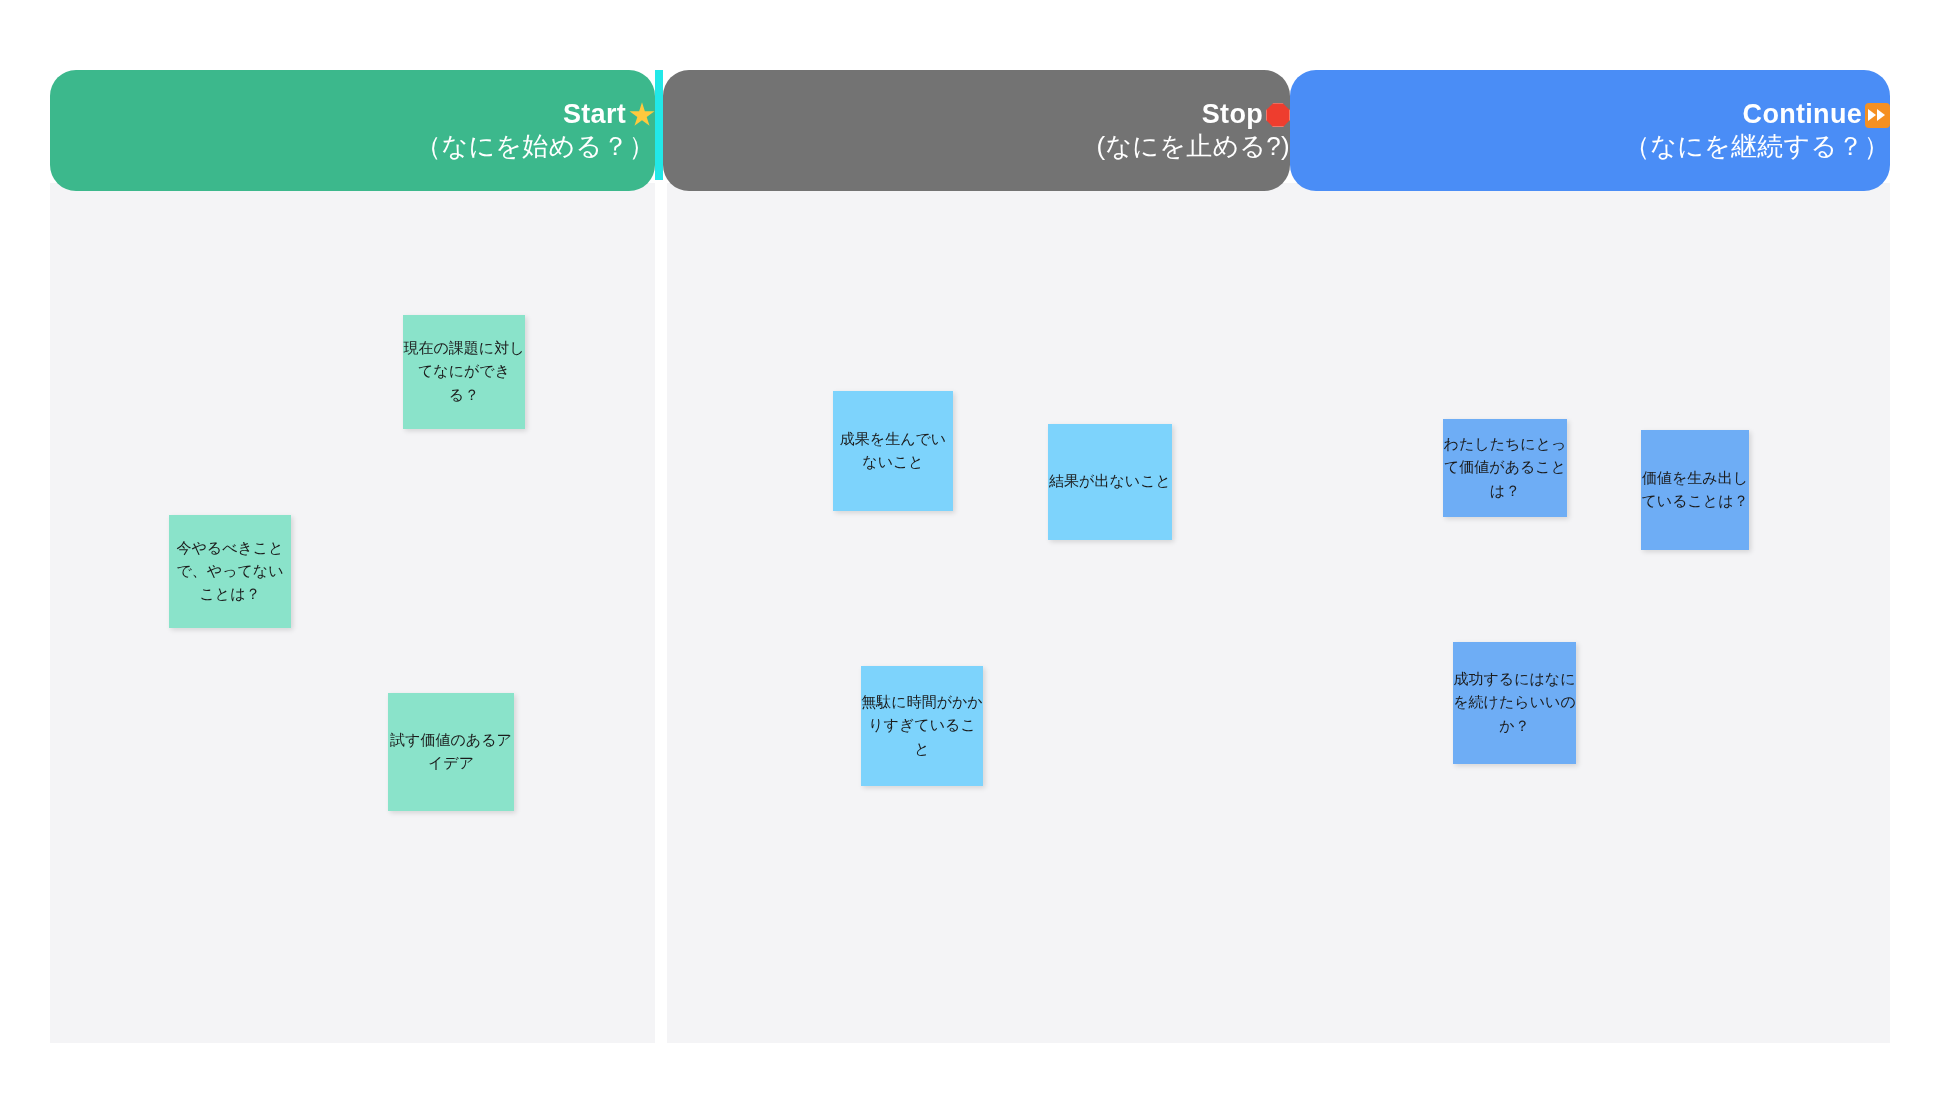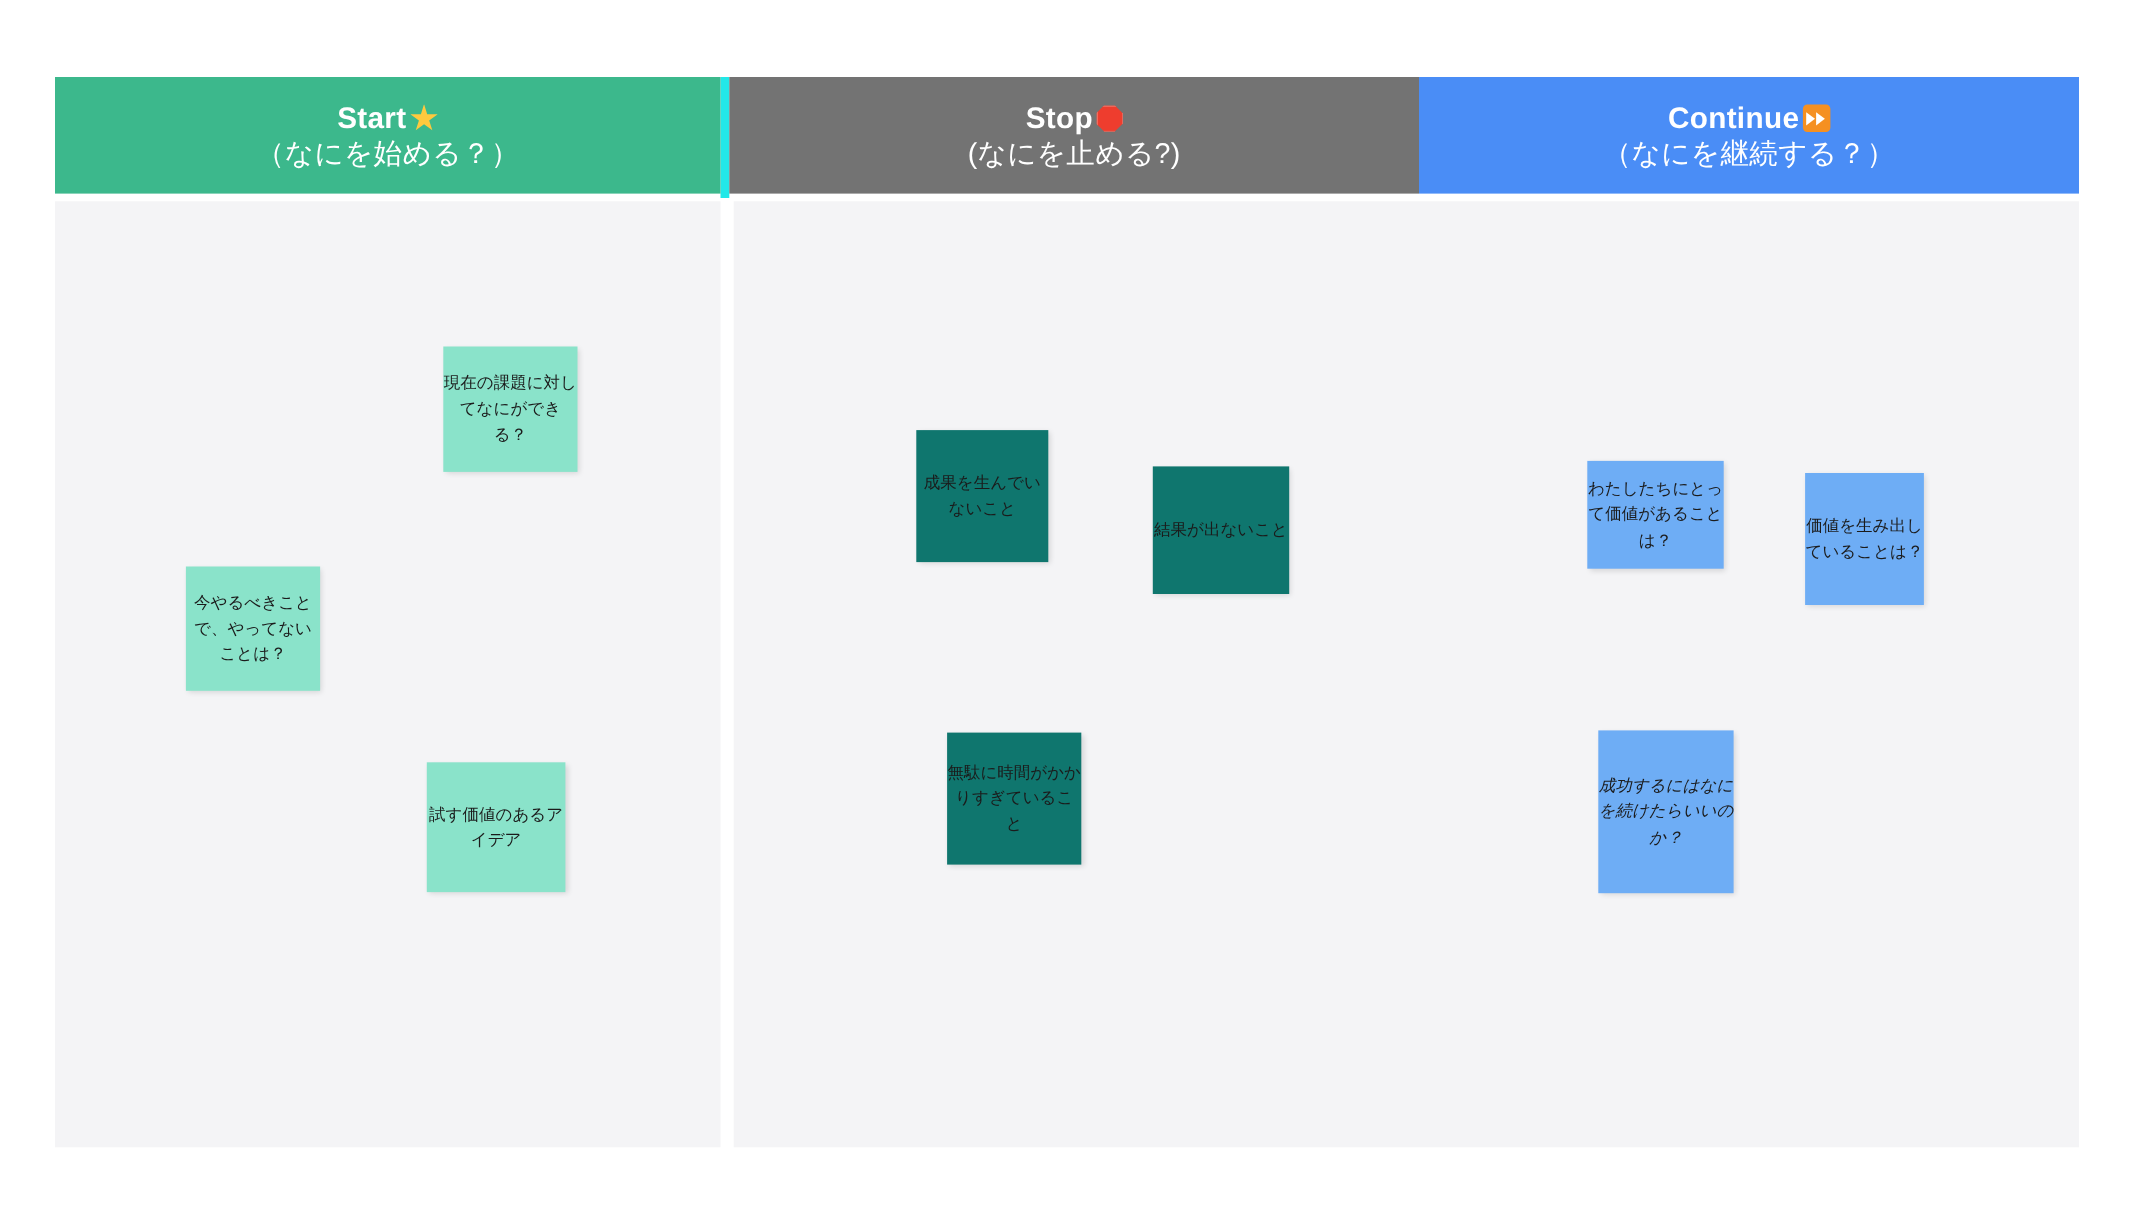--- a/index.html
+++ b/index.html
@@ -26,29 +26,30 @@
     position: absolute;
     left: 50px;
     top: 70px;
     width: 1840px;
     height: 110px;
     display: flex;
     align-items: stretch;
   }
 
   .col-header {
-    height: 106px;
+    height: 121px;
     display: flex;
     flex-direction: column;
-    align-items: center;
+    align-items: flex-end;
     justify-content: center;
     color: #ffffff;
     text-align: center;
     line-height: 1.18;
     position: relative;
+    border-radius: 26px;
   }
 
   .col-header .line1 {
     font-size: 27px;
     font-weight: bold;
     letter-spacing: 0.3px;
     display: flex;
     align-items: center;
     gap: 3px;
     white-space: nowrap;
@@ -97,21 +98,21 @@
     font-size: 15px;
     line-height: 1.55;
     padding: 10px 0;
     box-shadow: 2px 2px 5px rgba(0,0,0,0.13);
     font-family: "DejaVu Sans", "Liberation Sans", sans-serif;
     white-space: pre-wrap;
     word-break: break-all;
   }
 
   .note-green { background: #8ae3ca; }
-  .note-pink  { background: #0f766e; }
+  .note-pink  { background: #7dd3fc; }
   .note-blue  { background: #6eadf5; }
 
   
   .ico {
     display: inline-block;
     vertical-align: middle;
   }
 
   .ico-star {
     width: 26px; height: 26px;
@@ -185,16 +186,16 @@
 
   <div id="notes-layer">
       <div class="note note-green" style="left: 403px; top: 315px; width: 122px; height: 114px;">現在の課題に対してなにができる？</div>
       <div class="note note-green" style="left: 169px; top: 515px; width: 122px; height: 113px;">今やるべきことで、やってないことは？</div>
       <div class="note note-green" style="left: 388px; top: 693px; width: 126px; height: 118px;">試す価値のあるアイデア</div>
       <div class="note note-pink" style="left: 833px; top: 391px; width: 120px; height: 120px;">成果を生んでいないこと</div>
       <div class="note note-pink" style="left: 1048px; top: 424px; width: 124px; height: 116px;">結果が出ないこと</div>
       <div class="note note-pink" style="left: 861px; top: 666px; width: 122px; height: 120px;">無駄に時間がかかりすぎていること</div>
       <div class="note note-blue" style="left: 1443px; top: 419px; width: 124px; height: 98px;">わたしたちにとって価値があることは？</div>
       <div class="note note-blue" style="left: 1641px; top: 430px; width: 108px; height: 120px;">価値を生み出していることは？</div>
-      <div class="note note-blue" style="left: 1453px; top: 664px; width: 123px; height: 148px; font-style: italic;">成功するにはなにを続けたらいいのか？</div>
+      <div class="note note-blue" style="left: 1453px; top: 642px; width: 123px; height: 122px;">成功するにはなにを続けたらいいのか？</div>
     </div>
 
 </div>
 
 </body></html>

